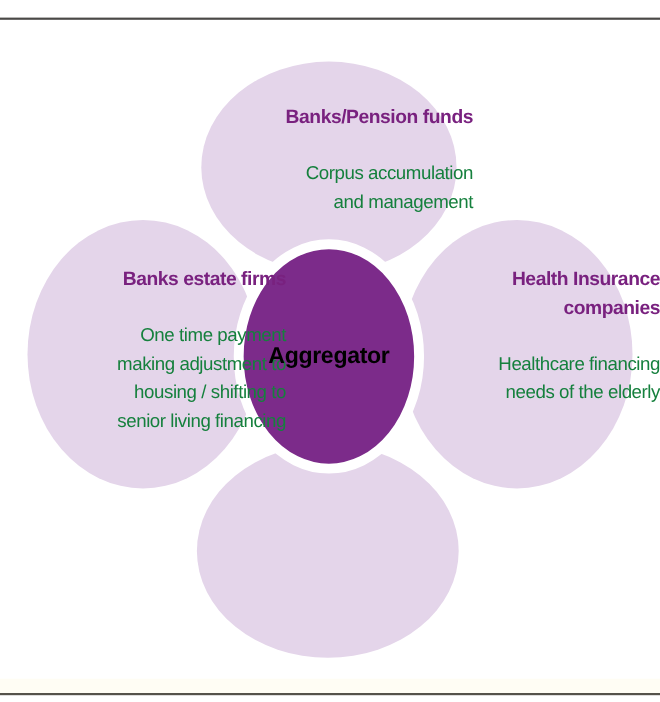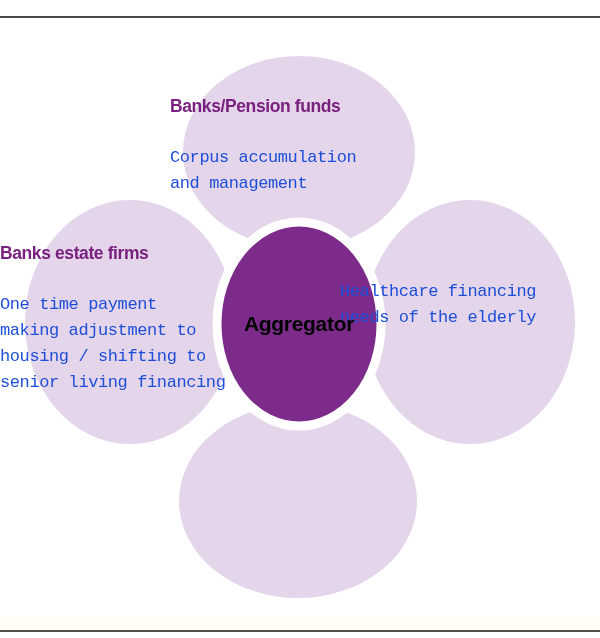--- a/index.html
+++ b/index.html
@@ -23,38 +23,37 @@
     position: absolute; left: 0; top: 630px;
     width: 600px; height: 2px; background: #55524a;
   }
   svg.shapes { position: absolute; left: 0; top: 0; }
   .petal { fill: #e4d5ea; }
   .center-ellipse { fill: #7c2b8a; stroke: #ffffff; stroke-width: 9px; }
 
   .node-text {
     position: absolute;
     transform: translate(-50%, -50%);
-    text-align: left;
+    text-align: right;
     white-space: pre-line;
     line-height: 26px;
     letter-spacing: -0.4px;
     width: 260px;
     pointer-events: none;
   }
   .node-title {
     font-weight: bold;
     font-size: 17.5px;
     color: #79217f;
     white-space: pre-line;
   }
   .node-desc {
     font-size: 17px;
-    color: #1d4ed8;
+    color: #15803d;
     white-space: pre-line;
-    font-family: Liberation Mono, monospace;
   }
   .text-top    { left: 300px; top: 145px; }
   .text-left   { left: 130px; top: 318px; }
   .text-right  { left: 470px; top: 305px; }
   .text-bottom { left: 299px; top: 515px; }
   .center-label {
     position: absolute;
     left: 299px; top: 324px;
     transform: translate(-50%, -50%);
     font-weight: bold;
@@ -88,20 +87,22 @@
 
   <div class="node-text text-left">
     <div class="node-title">Banks estate firms</div>
     <div class="node-desc">One time payment
 making adjustment to
 housing / shifting to
 senior living financing</div>
   </div>
 
   <div class="node-text text-right">
+    <div class="node-title">Health Insurance
+companies</div>
     <div class="node-desc">Healthcare financing
 needs of the elderly</div>
   </div>
 
   <div class="node-text text-bottom">
   </div>
 
   <div class="center-label">Aggregator</div>
 
   <div class="cream-band"></div>

